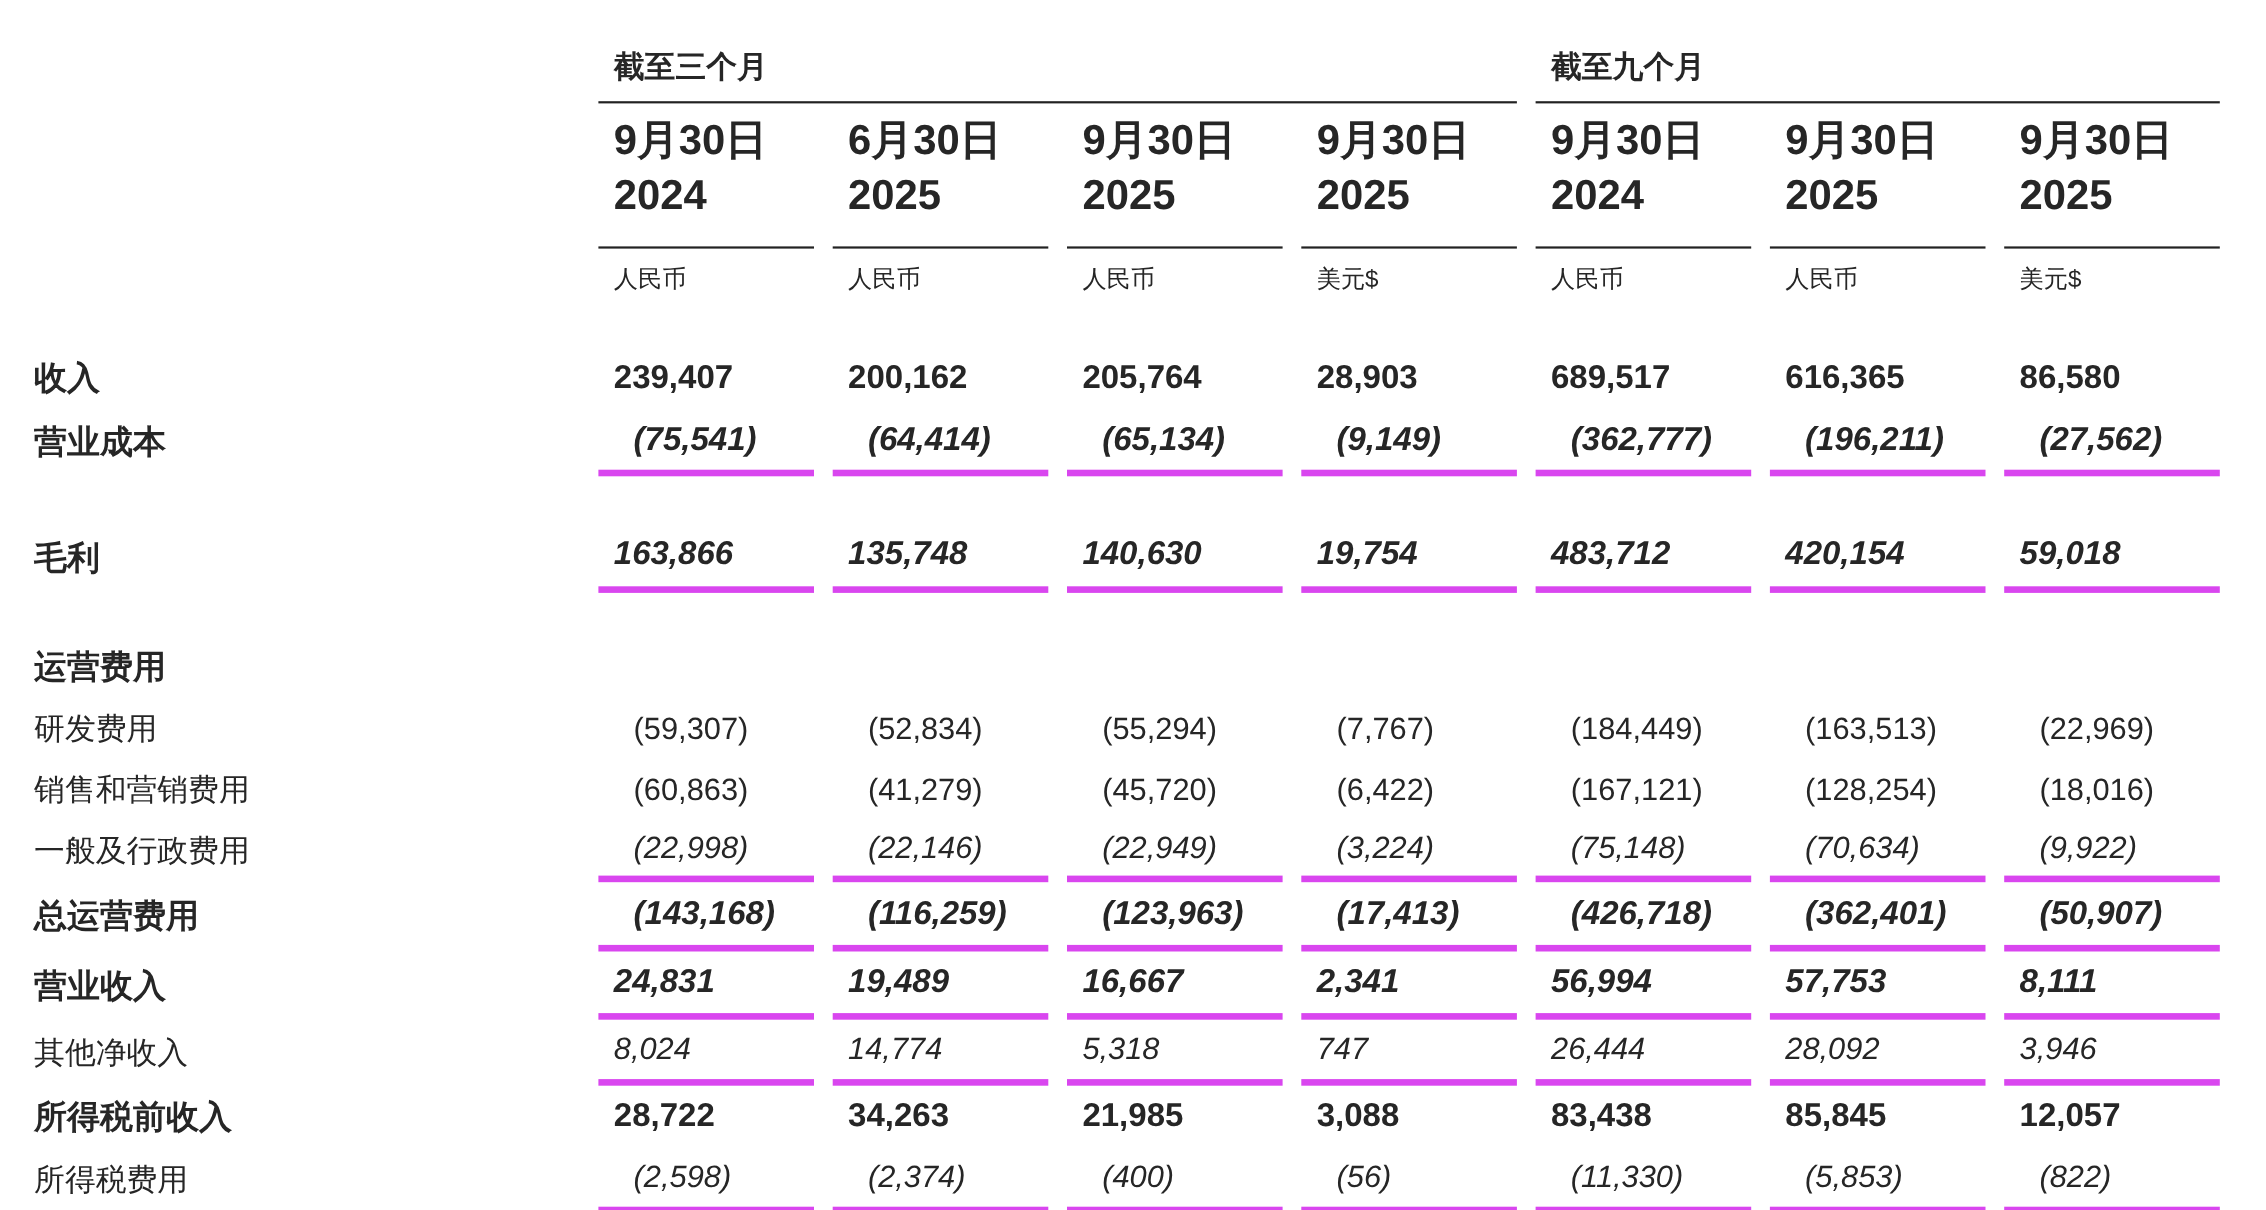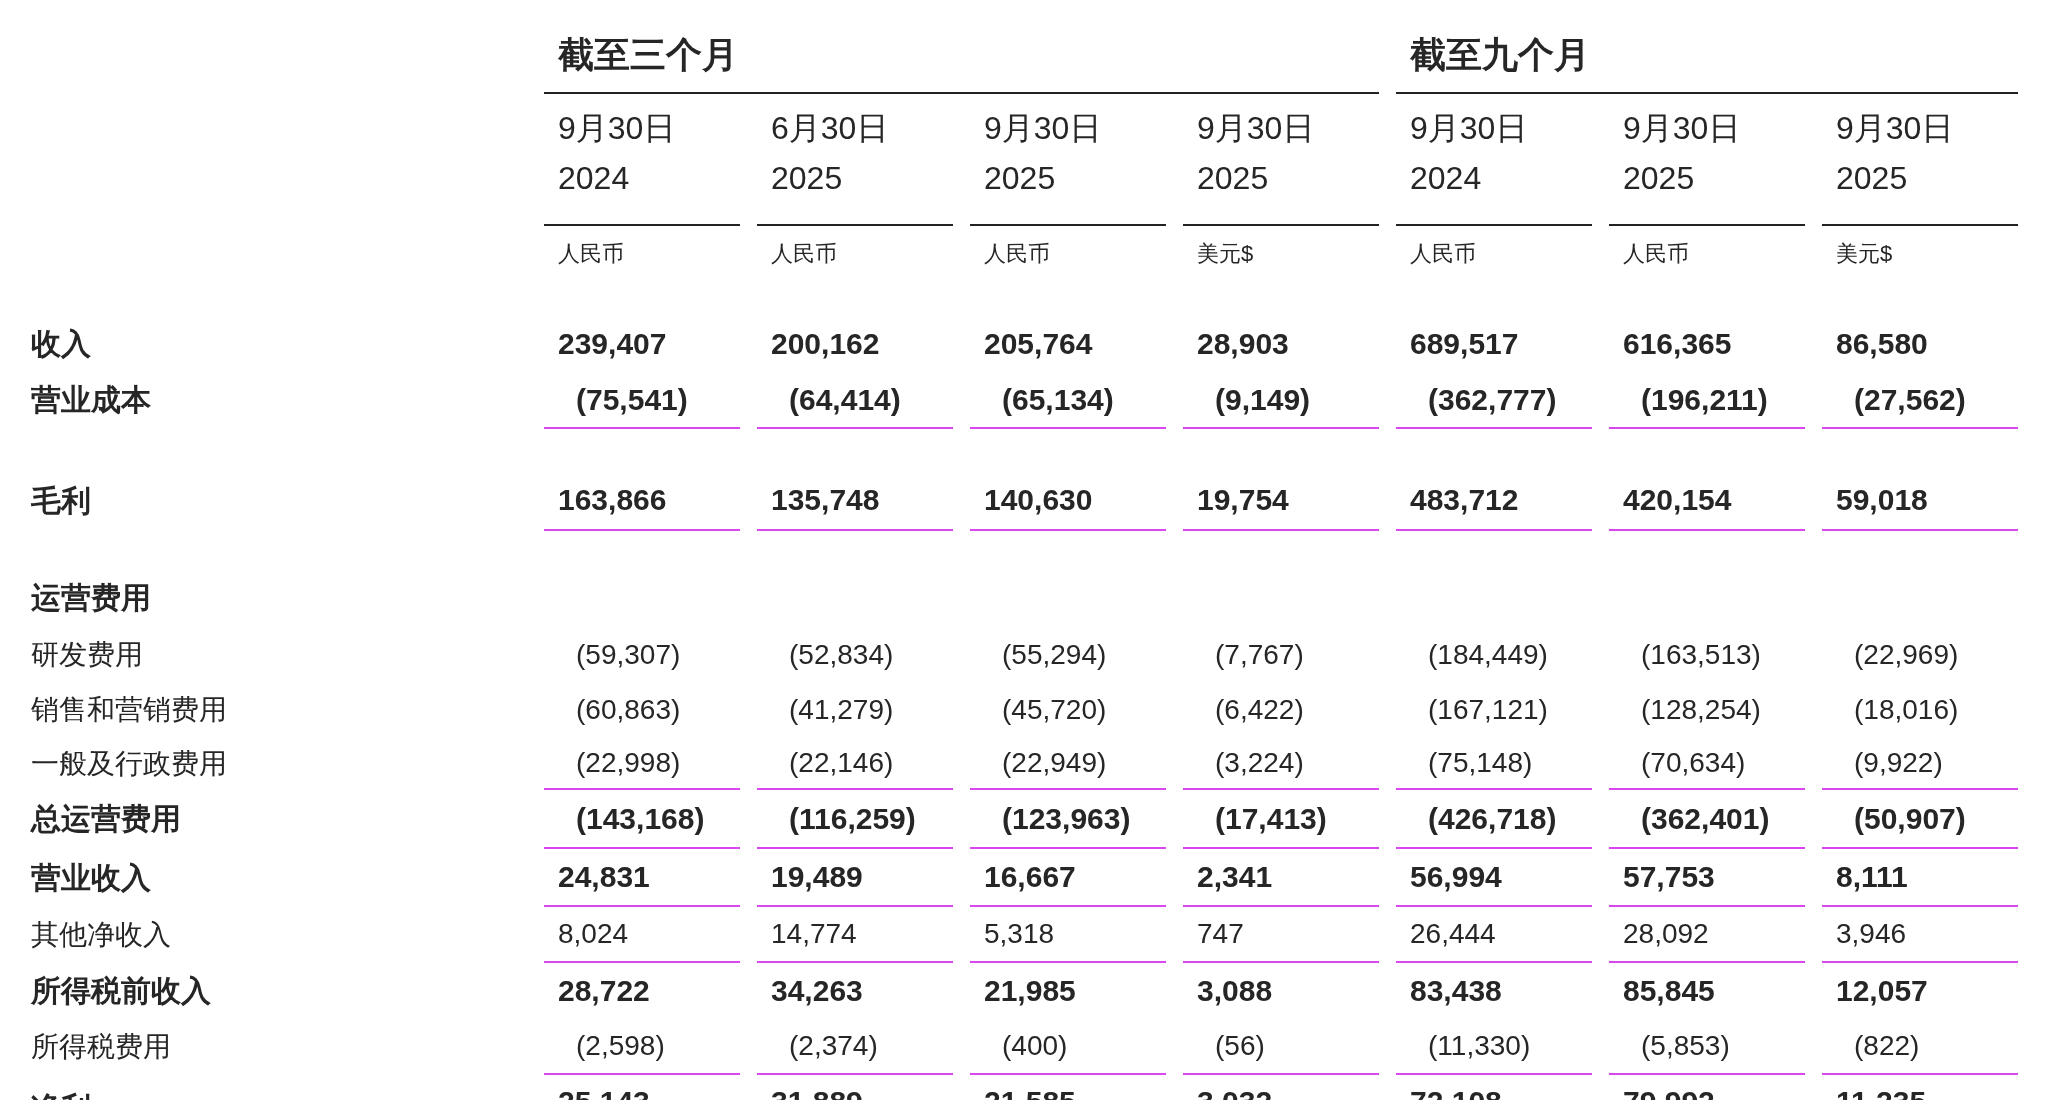--- a/index.html
+++ b/index.html
@@ -41,54 +41,54 @@
     font-variant-numeric: tabular-nums;
   }
   .num.paren { padding-left: 32px; }
 
   tr.b .lbl, tr.b .num { font-weight: 700; font-size: 30px; }
 
   
   tr.r-group td { height: 73px; vertical-align: bottom; padding-bottom: 12px; }
   td.grp {
     font-weight: 700;
-    font-size: 36px;
+    font-size: 28px;
     padding-left: 14px;
     border-bottom: 2px solid #222222;
     white-space: nowrap;
   }
 
   
   tr.r-date td { height: 120px; vertical-align: top; }
   tr.r-date td.num {
     border-bottom: 2px solid #222222;
     padding-top: 9px;
-    font-weight: 400;
-    font-size: 32px;
+    font-weight: 700;
+    font-size: 38px;
   }
   .dline { line-height: 50px; }
 
   
   tr.r-curr td { height: 53px; font-weight: 400; font-size: 22px; }
 
   
   tr.sp-a td { height: 33px; }
   tr.sp-b td { height: 40px; }
   tr.sp-c td { height: 36px; }
 
   
   tr.h54 td { height: 54px; }
   tr.h53 td { height: 53px; }
   tr.h52 td { height: 52px; }
   tr.h56 td { height: 56px; }
   tr.h55 td { height: 55px; }
   tr.h49 td { height: 49px; }
 
   
-  tr.ub td.num { border-bottom: 2px solid #d946ef; }
+  tr.ub td.num { border-bottom: 6px solid #d946ef; font-style: italic; }
   
   tr.dbl td.num { border-bottom: 13px double #111111; }
 </style>
 </head>
 <body>
 
 <table class="fin">
   <colgroup>
     <col class="c-label">
     <col class="c-num">

